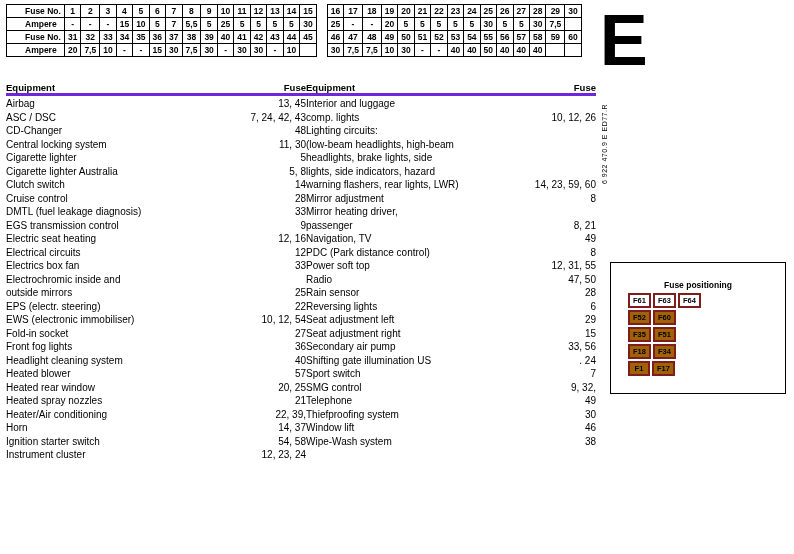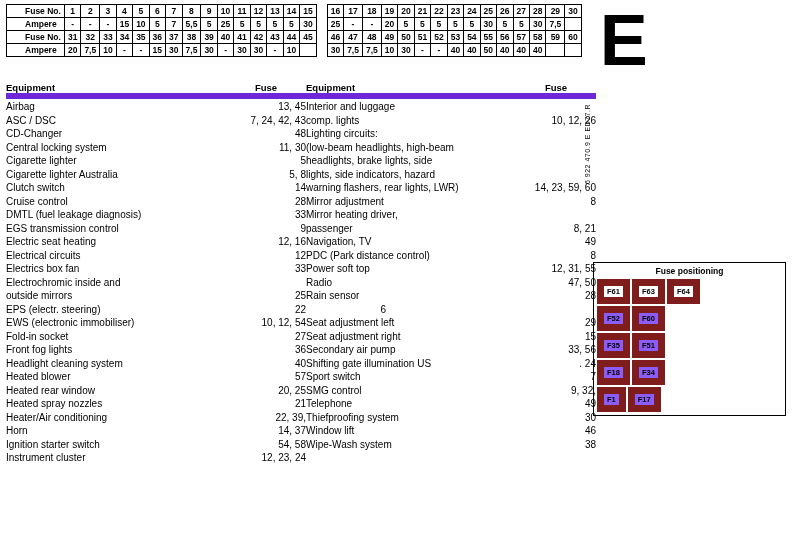--- a/index.html
+++ b/index.html
@@ -67,79 +67,79 @@
       flex-shrink: 0;
     }
     .equipment-right {
       width: 290px;
       flex-shrink: 0;
     }
     .col-header {
       display: flex;
       font-weight: bold;
       font-size: 9.5px;
-      border-bottom: 6px solid #6d28d9;
+      border-bottom: 3px solid #6d28d9;
       margin-bottom: 1px;
     }
     .col-header .eq-label {
       flex: 1;
     }
     .col-header .fuse-label {
       width: 80px;
-      text-align: center;
+      text-align: right;
     }
     .eq-row {
       display: flex;
       font-size: 10px;
       line-height: 1.35;
     }
     .eq-name {
       flex: 1;
       padding-right: 4px;
     }
     .eq-fuse {
       width: 80px;
       text-align: right;
     }
     
     .fuse-diagram {
       margin-top: auto;
       border: 1px solid #000;
-      padding: 3px;
+      padding: 17px;
       font-size: 8px;
-      width: 193px;
+      width: 176px;
       margin-left: auto;
     }
     .fuse-diagram-title {
       font-weight: bold;
       font-size: 8.5px;
       margin-bottom: 3px;
       text-align: center;
     }
     .fuse-diagram-grid {
       display: flex;
       flex-direction: column;
       gap: 2px;
     }
     .fuse-row {
       display: flex;
       gap: 2px;
       align-items: center;
     }
     .fuse-box {
-      border: 7px solid #7f1d1d;
+      border: 2px solid #7f1d1d;
       padding: 1px 3px;
       font-size: 7.5px;
       font-weight: bold;
       text-align: center;
       min-width: 22px;
       background: #fff;
     }
     .fuse-box.filled {
-      background: #8b5cf6;
+      background: #a16207;
     }
     .side-text {
       writing-mode: vertical-rl;
       transform: rotate(180deg);
       font-size: 7px;
       white-space: nowrap;
       padding: 2px;
       letter-spacing: 0.5px;
       align-self: flex-start;
       margin-left: 4px;
@@ -495,20 +495,21 @@
           </div>
           <div class="eq-row">
             <span class="eq-name">Radio</span>
             <span class="eq-fuse">47, 50</span>
           </div>
           <div class="eq-row">
             <span class="eq-name">Rain sensor</span>
             <span class="eq-fuse">28</span>
           </div>
           <div class="eq-row">
+            <span class="eq-name">Reversing lights</span>
             <span class="eq-fuse">6</span>
           </div>
           <div class="eq-row">
             <span class="eq-name">Seat adjustment left</span>
             <span class="eq-fuse">29</span>
           </div>
           <div class="eq-row">
             <span class="eq-name">Seat adjustment right</span>
             <span class="eq-fuse">15</span>
           </div>

